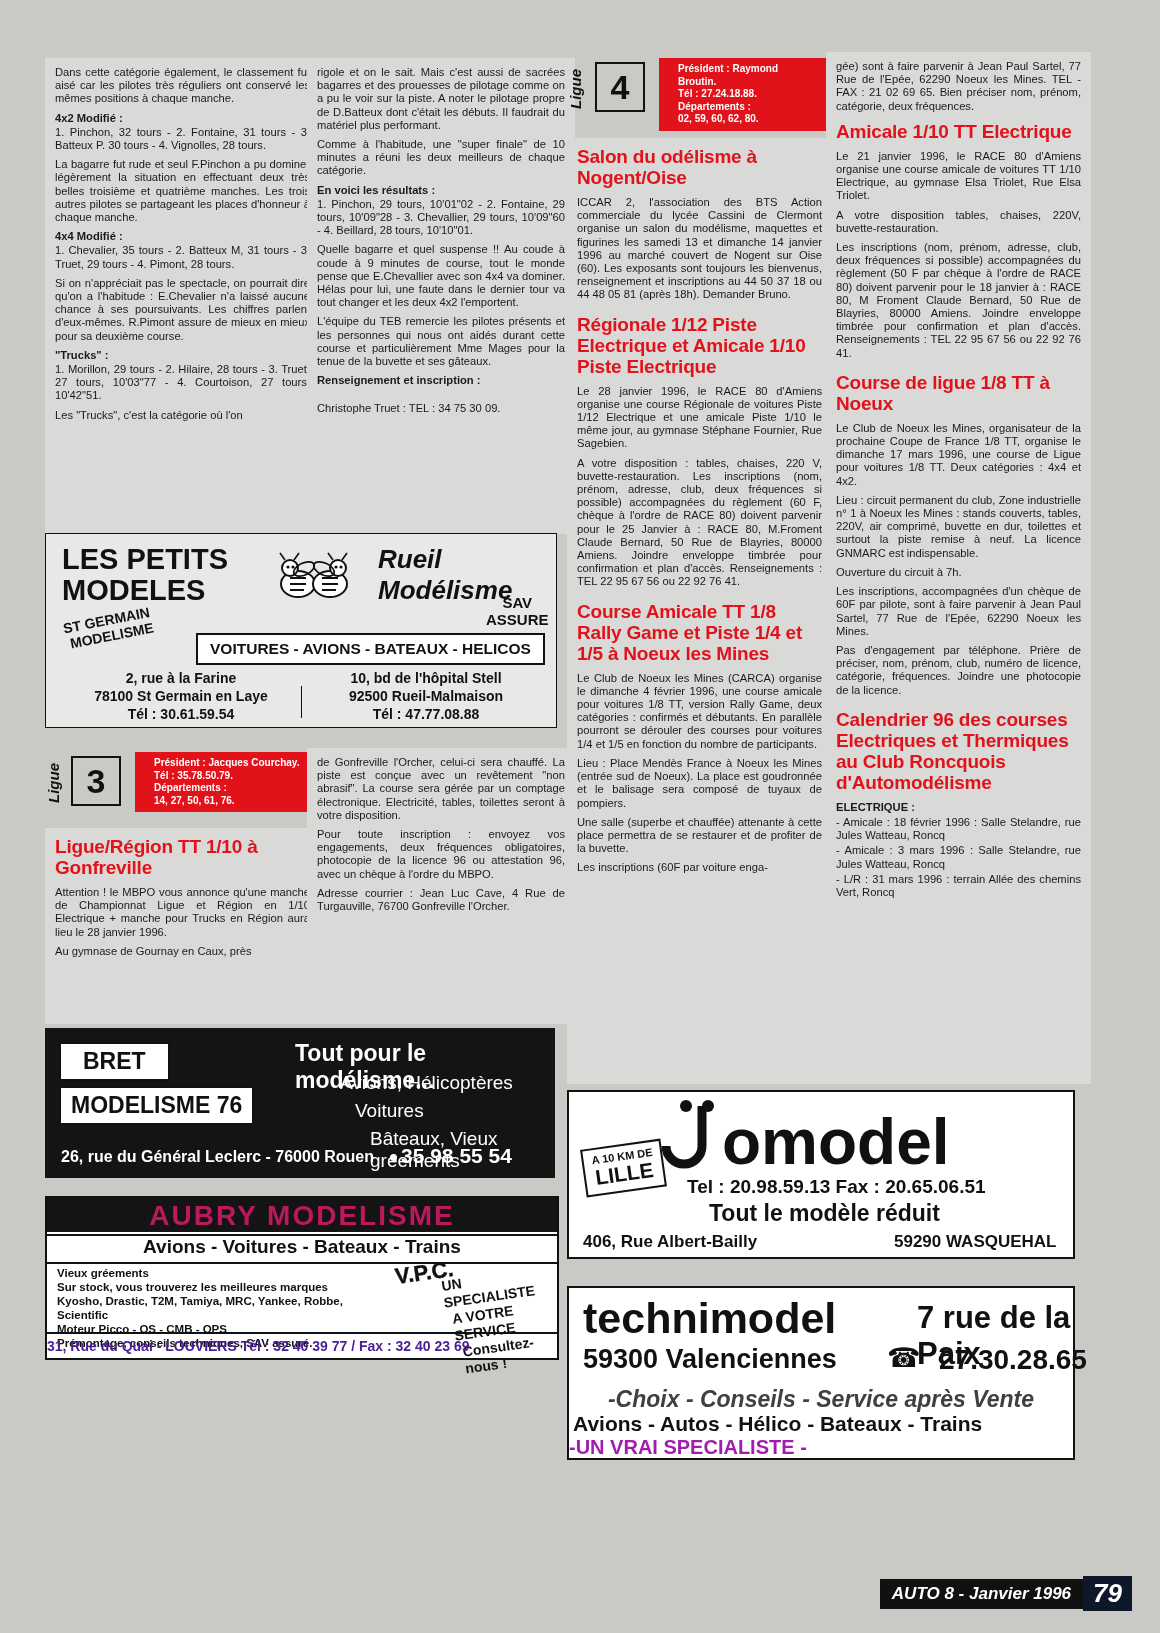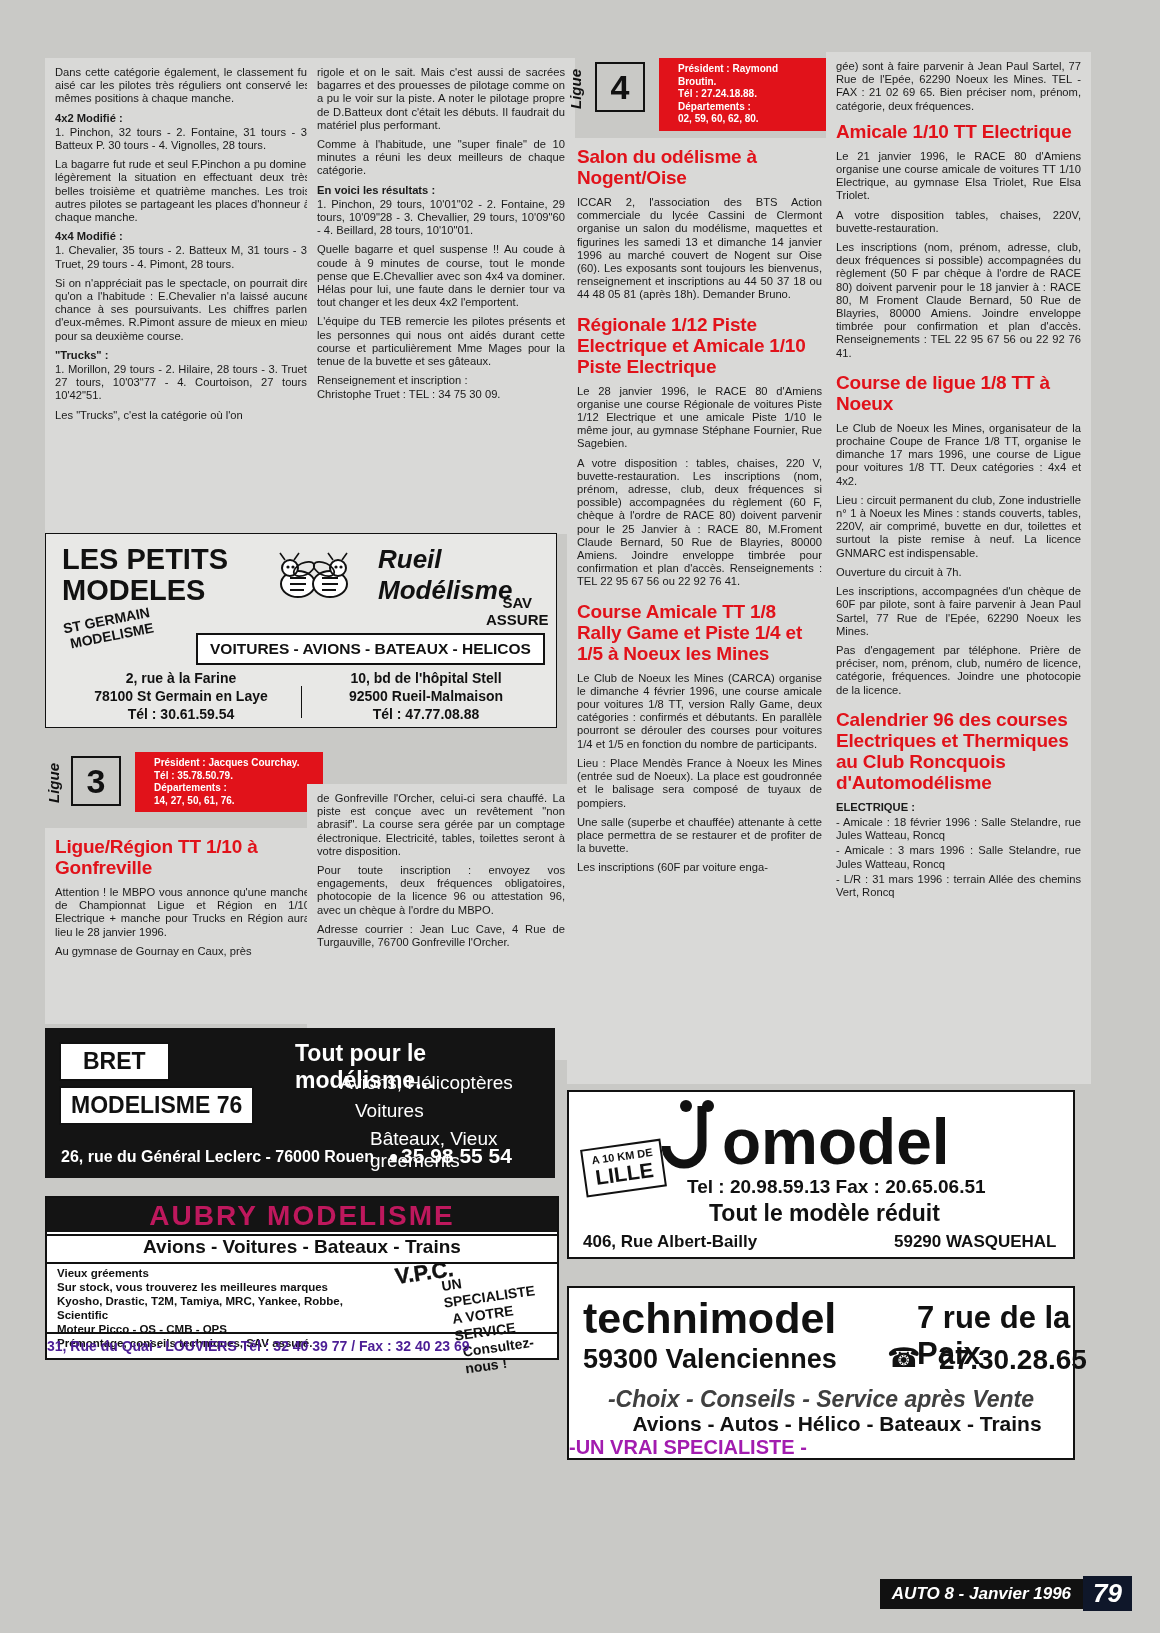--- a/index.html
+++ b/index.html
@@ -40,21 +40,21 @@
   </div>
 
   <div class="col block" style="left:307px;top:58px;width:248px;height:460px;padding:8px 10px;">
     <div class="txt tight">
       <p>rigole et on le sait. Mais c'est aussi de sacrées bagarres et des prouesses de pilotage comme on a pu le voir sur la piste. A noter le pilotage propre de D.Batteux dont c'était les débuts. Il faudrait du matériel plus performant.</p>
       <p>Comme à l'habitude, une "super finale" de 10 minutes a réuni les deux meilleurs de chaque catégorie.</p>
       <p style="font-weight:bold;margin-bottom:1px;">En voici les résultats :</p>
       <p>1. Pinchon, 29 tours, 10'01"02 - 2. Fontaine, 29 tours, 10'09"28 - 3. Chevallier, 29 tours, 10'09"60 - 4. Beillard, 28 tours, 10'10"01.</p>
       <p>Quelle bagarre et quel suspense !! Au coude à coude à 9 minutes de course, tout le monde pense que E.Chevallier avec son 4x4 va dominer. Hélas pour lui, une faute dans le dernier tour va tout changer et les deux 4x2 l'emportent.</p>
       <p>L'équipe du TEB remercie les pilotes présents et les personnes qui nous ont aidés durant cette course et particulièrement Mme Mages pour la tenue de la buvette et ses gâteaux.</p>
-      <p style="font-weight:normal;margin-bottom:1px;">Renseignement et inscription :</p>
+      <p style="font-weight:bold;margin-bottom:15px;">Renseignement et inscription :</p>
       <p>Christophe Truet : TEL : 34 75 30 09.</p>
     </div>
   </div>
 
   <div class="col" style="left:567px;top:52px;width:245px;height:75px;">
     <div style="position:absolute;left:0;top:4px;height:66px;display:flex;align-items:center;">
       <span class="lig-word">Ligue</span>
     </div>
     <div style="position:absolute;left:28px;top:10px;">
       <div class="lig-num">4</div>
@@ -170,21 +170,21 @@
   </div>
 
   <div class="col block" style="left:45px;top:828px;width:255px;height:180px;padding:8px 10px;">
     <div class="hdred" style="margin-bottom:8px;">Ligue/Région TT 1/10 à Gonfreville</div>
     <div class="txt tight">
       <p>Attention ! le MBPO vous annonce qu'une manche de Championnat Ligue et Région en 1/10 Electrique + manche pour Trucks en Région aura lieu le 28 janvier 1996.</p>
       <p>Au gymnase de Gournay en Caux, près</p>
     </div>
   </div>
 
-  <div class="col block" style="left:307px;top:748px;width:248px;height:260px;padding:8px 10px;margin-top:36px;">
+  <div class="col block" style="left:307px;top:748px;width:248px;height:260px;padding:8px 10px;">
     <div class="txt tight">
       <p>de Gonfreville l'Orcher, celui-ci sera chauffé. La piste est conçue avec un revêtement "non abrasif". La course sera gérée par un comptage électronique. Electricité, tables, toilettes seront à votre disposition.</p>
       <p>Pour toute inscription : envoyez vos engagements, deux fréquences obligatoires, photocopie de la licence 96 ou attestation 96, avec un chèque à l'ordre du MBPO.</p>
       <p>Adresse courrier : Jean Luc Cave, 4 Rue de Turgauville, 76700 Gonfreville l'Orcher.</p>
     </div>
   </div>
 
   <div class="ad" style="left:45px;top:1028px;width:510px;height:150px;background:#141414;">
     <div style="position:absolute;left:14px;top:14px;background:#fff;border:2px solid #111;padding:4px 22px;font-weight:bold;font-size:23px;color:#111;">BRET</div>
     <div style="position:absolute;left:14px;top:58px;background:#fff;border:2px solid #111;padding:4px 10px;font-weight:bold;font-size:23px;color:#111;">MODELISME 76</div>
@@ -237,21 +237,21 @@
     <div style="position:absolute;left:325px;top:140px;font-weight:bold;font-size:17px;color:#111;">59290 WASQUEHAL</div>
   </div>
 
   <div class="ad" style="left:567px;top:1286px;width:504px;height:170px;background:#fff;border:2px solid #111;">
     <div style="position:absolute;left:14px;top:6px;font-weight:bold;font-size:43px;color:#111;">technimodel</div>
     <div style="position:absolute;left:302px;top:12px;font-weight:bold;font-size:31px;color:#111;margin-left:46px;">7 rue de la Paix</div>
     <div style="position:absolute;left:14px;top:56px;font-weight:bold;font-size:27px;color:#111;">59300 Valenciennes</div>
     <div style="position:absolute;left:318px;top:54px;font-size:27px;color:#111;">☎</div>
     <div style="position:absolute;left:370px;top:56px;font-weight:bold;font-size:28px;color:#111;">27.30.28.65</div>
     <div style="position:absolute;left:0;top:98px;width:100%;text-align:center;font-style:italic;font-weight:bold;font-size:23px;color:#404040;">-Choix - Conseils - Service après Vente</div>
-    <div style="position:absolute;left:16px;top:124px;width:100%;text-align:center;font-weight:bold;font-size:21px;color:#111;">Avions - Autos - Hélico - Bateaux - Trains</div>
+    <div style="position:absolute;left:4px;top:124px;width:100%;font-weight:bold;font-size:21px;color:#111;">Avions - Autos - Hélico - Bateaux - Trains</div>
     <div style="position:absolute;left:0;top:148px;width:100%;text-align:left;font-weight:bold;font-size:20px;color:#a21caf;">-UN VRAI SPECIALISTE -</div>
   </div>
 
   <div class="page-foot">
     <div class="foot-txt">AUTO 8 - Janvier 1996</div>
     <div class="foot-num">79</div>
   </div>
 
 </div>
 

